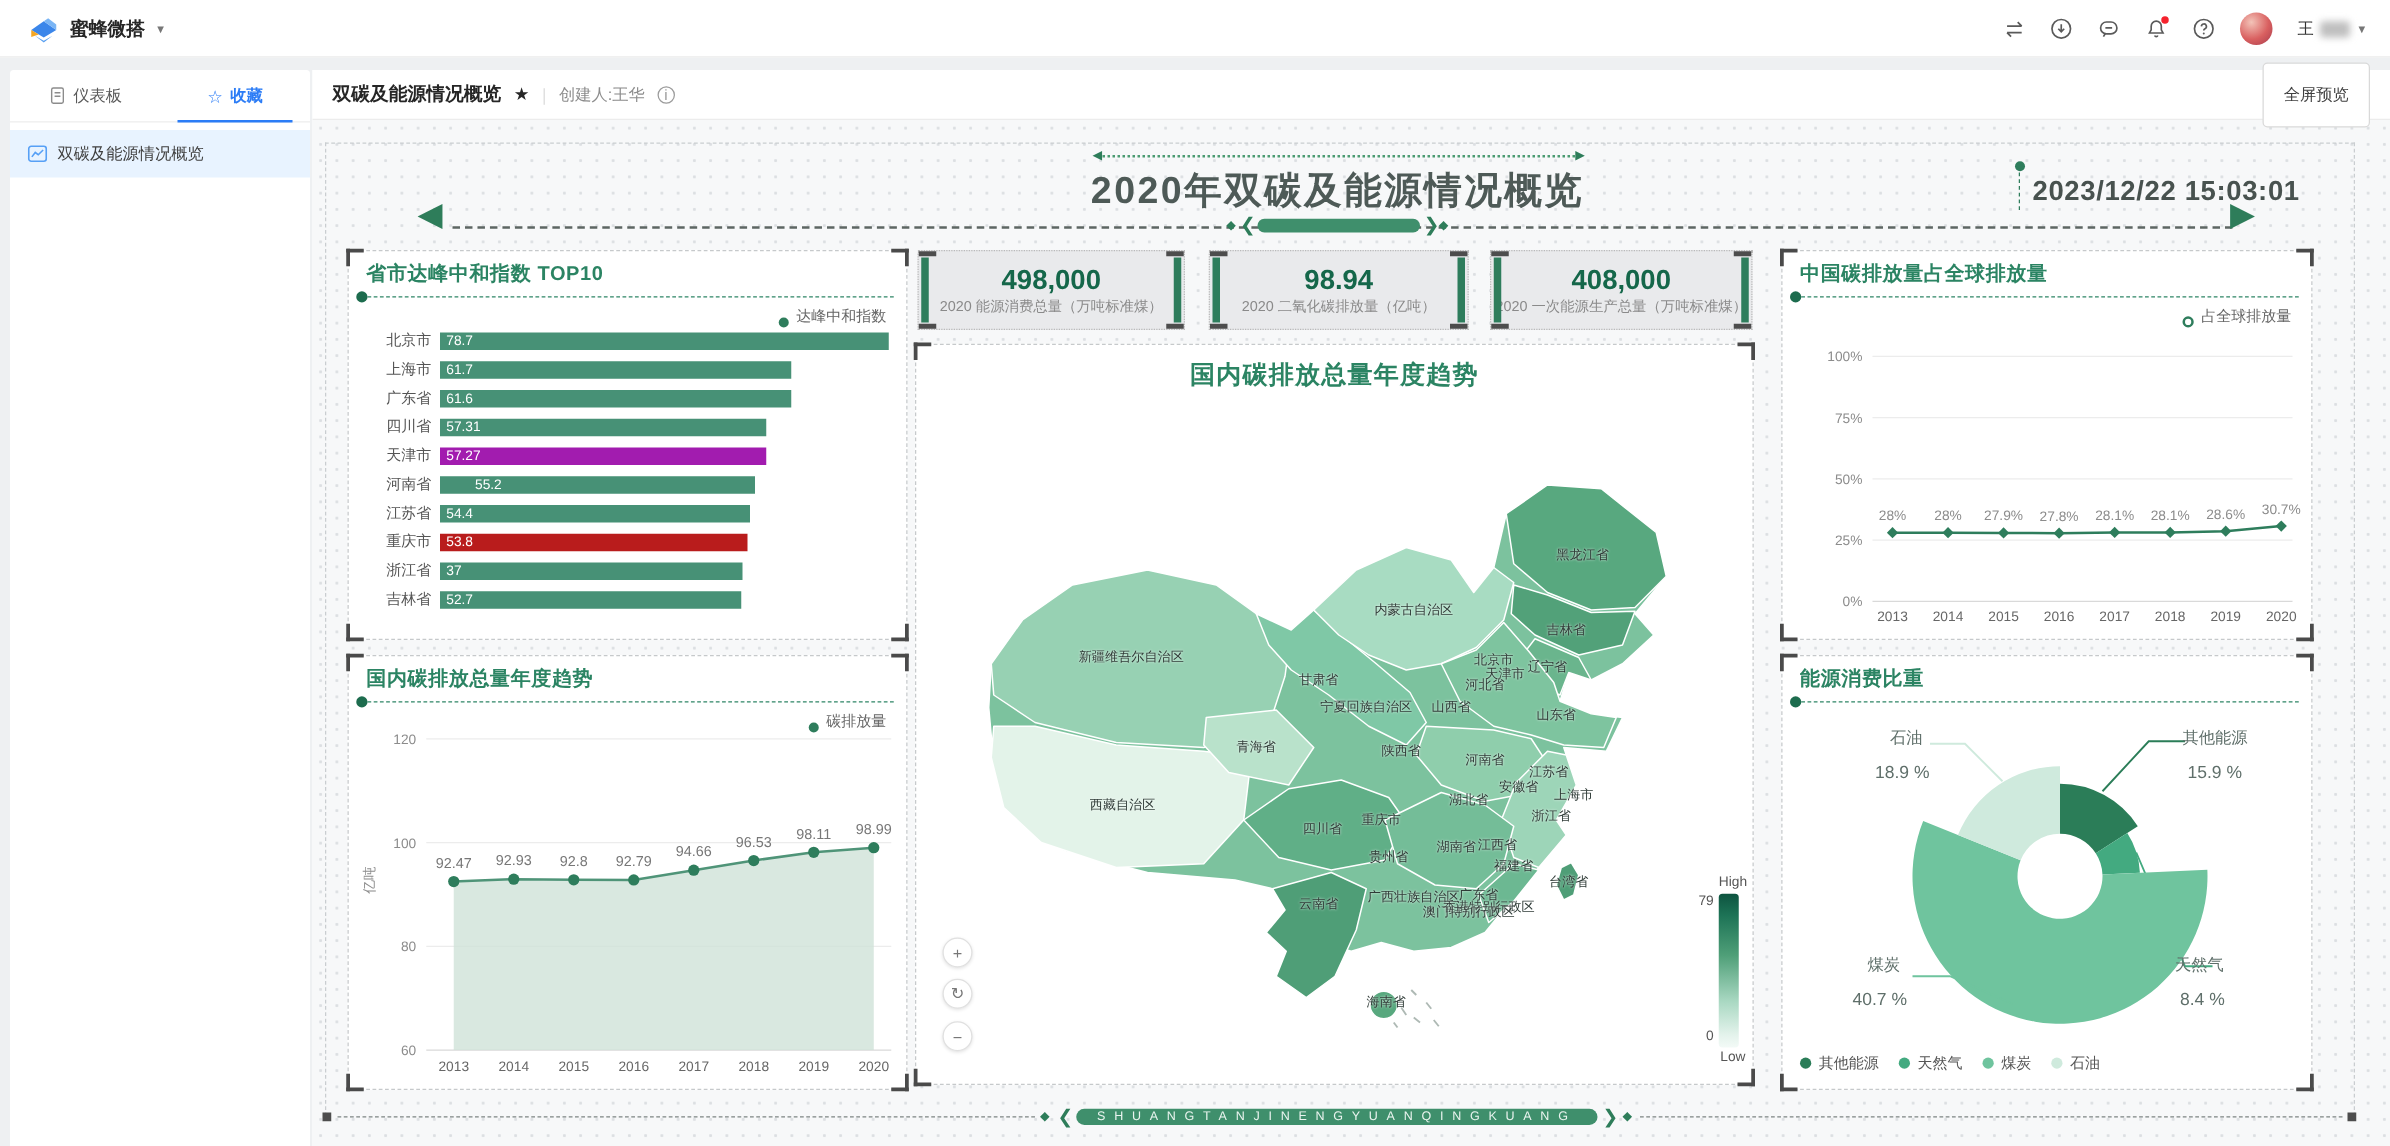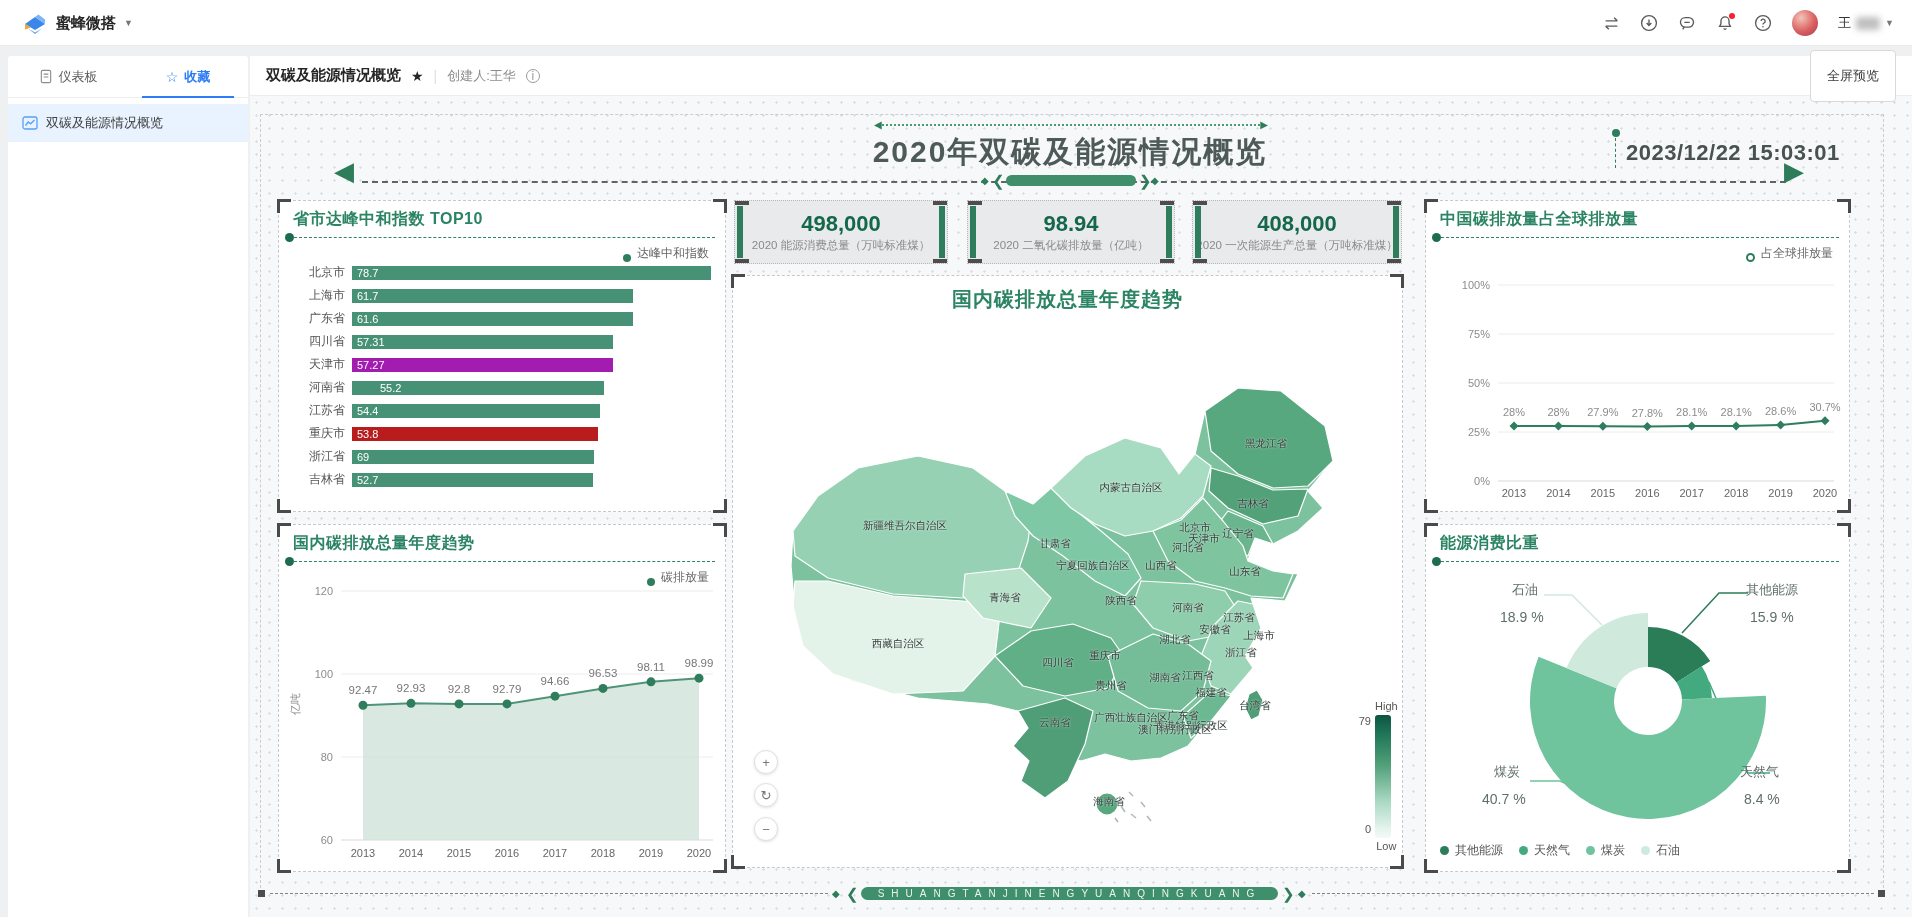--- a/index.html
+++ b/index.html
@@ -296,21 +296,21 @@
           </div>
           <div class="bar-row">
             <div class="bar-cat">重庆市</div>
             <div class="bar-track">
               <div class="bar-fill" style="width: 68.4%; background: #b91c1c;">53.8</div>
             </div>
           </div>
           <div class="bar-row">
             <div class="bar-cat">浙江省</div>
             <div class="bar-track">
-              <div class="bar-fill" style="width: 67.3%; background: rgb(71, 145, 118);">69</div>
+              <div class="bar-fill" style="width: 67.3%; background: rgb(71, 145, 118);">37</div>
             </div>
           </div>
           <div class="bar-row">
             <div class="bar-cat">吉林省</div>
             <div class="bar-track">
               <div class="bar-fill" style="width: 67%; background: rgb(71, 145, 118);">52.7</div>
             </div>
           </div>
         </div>
     </div>

